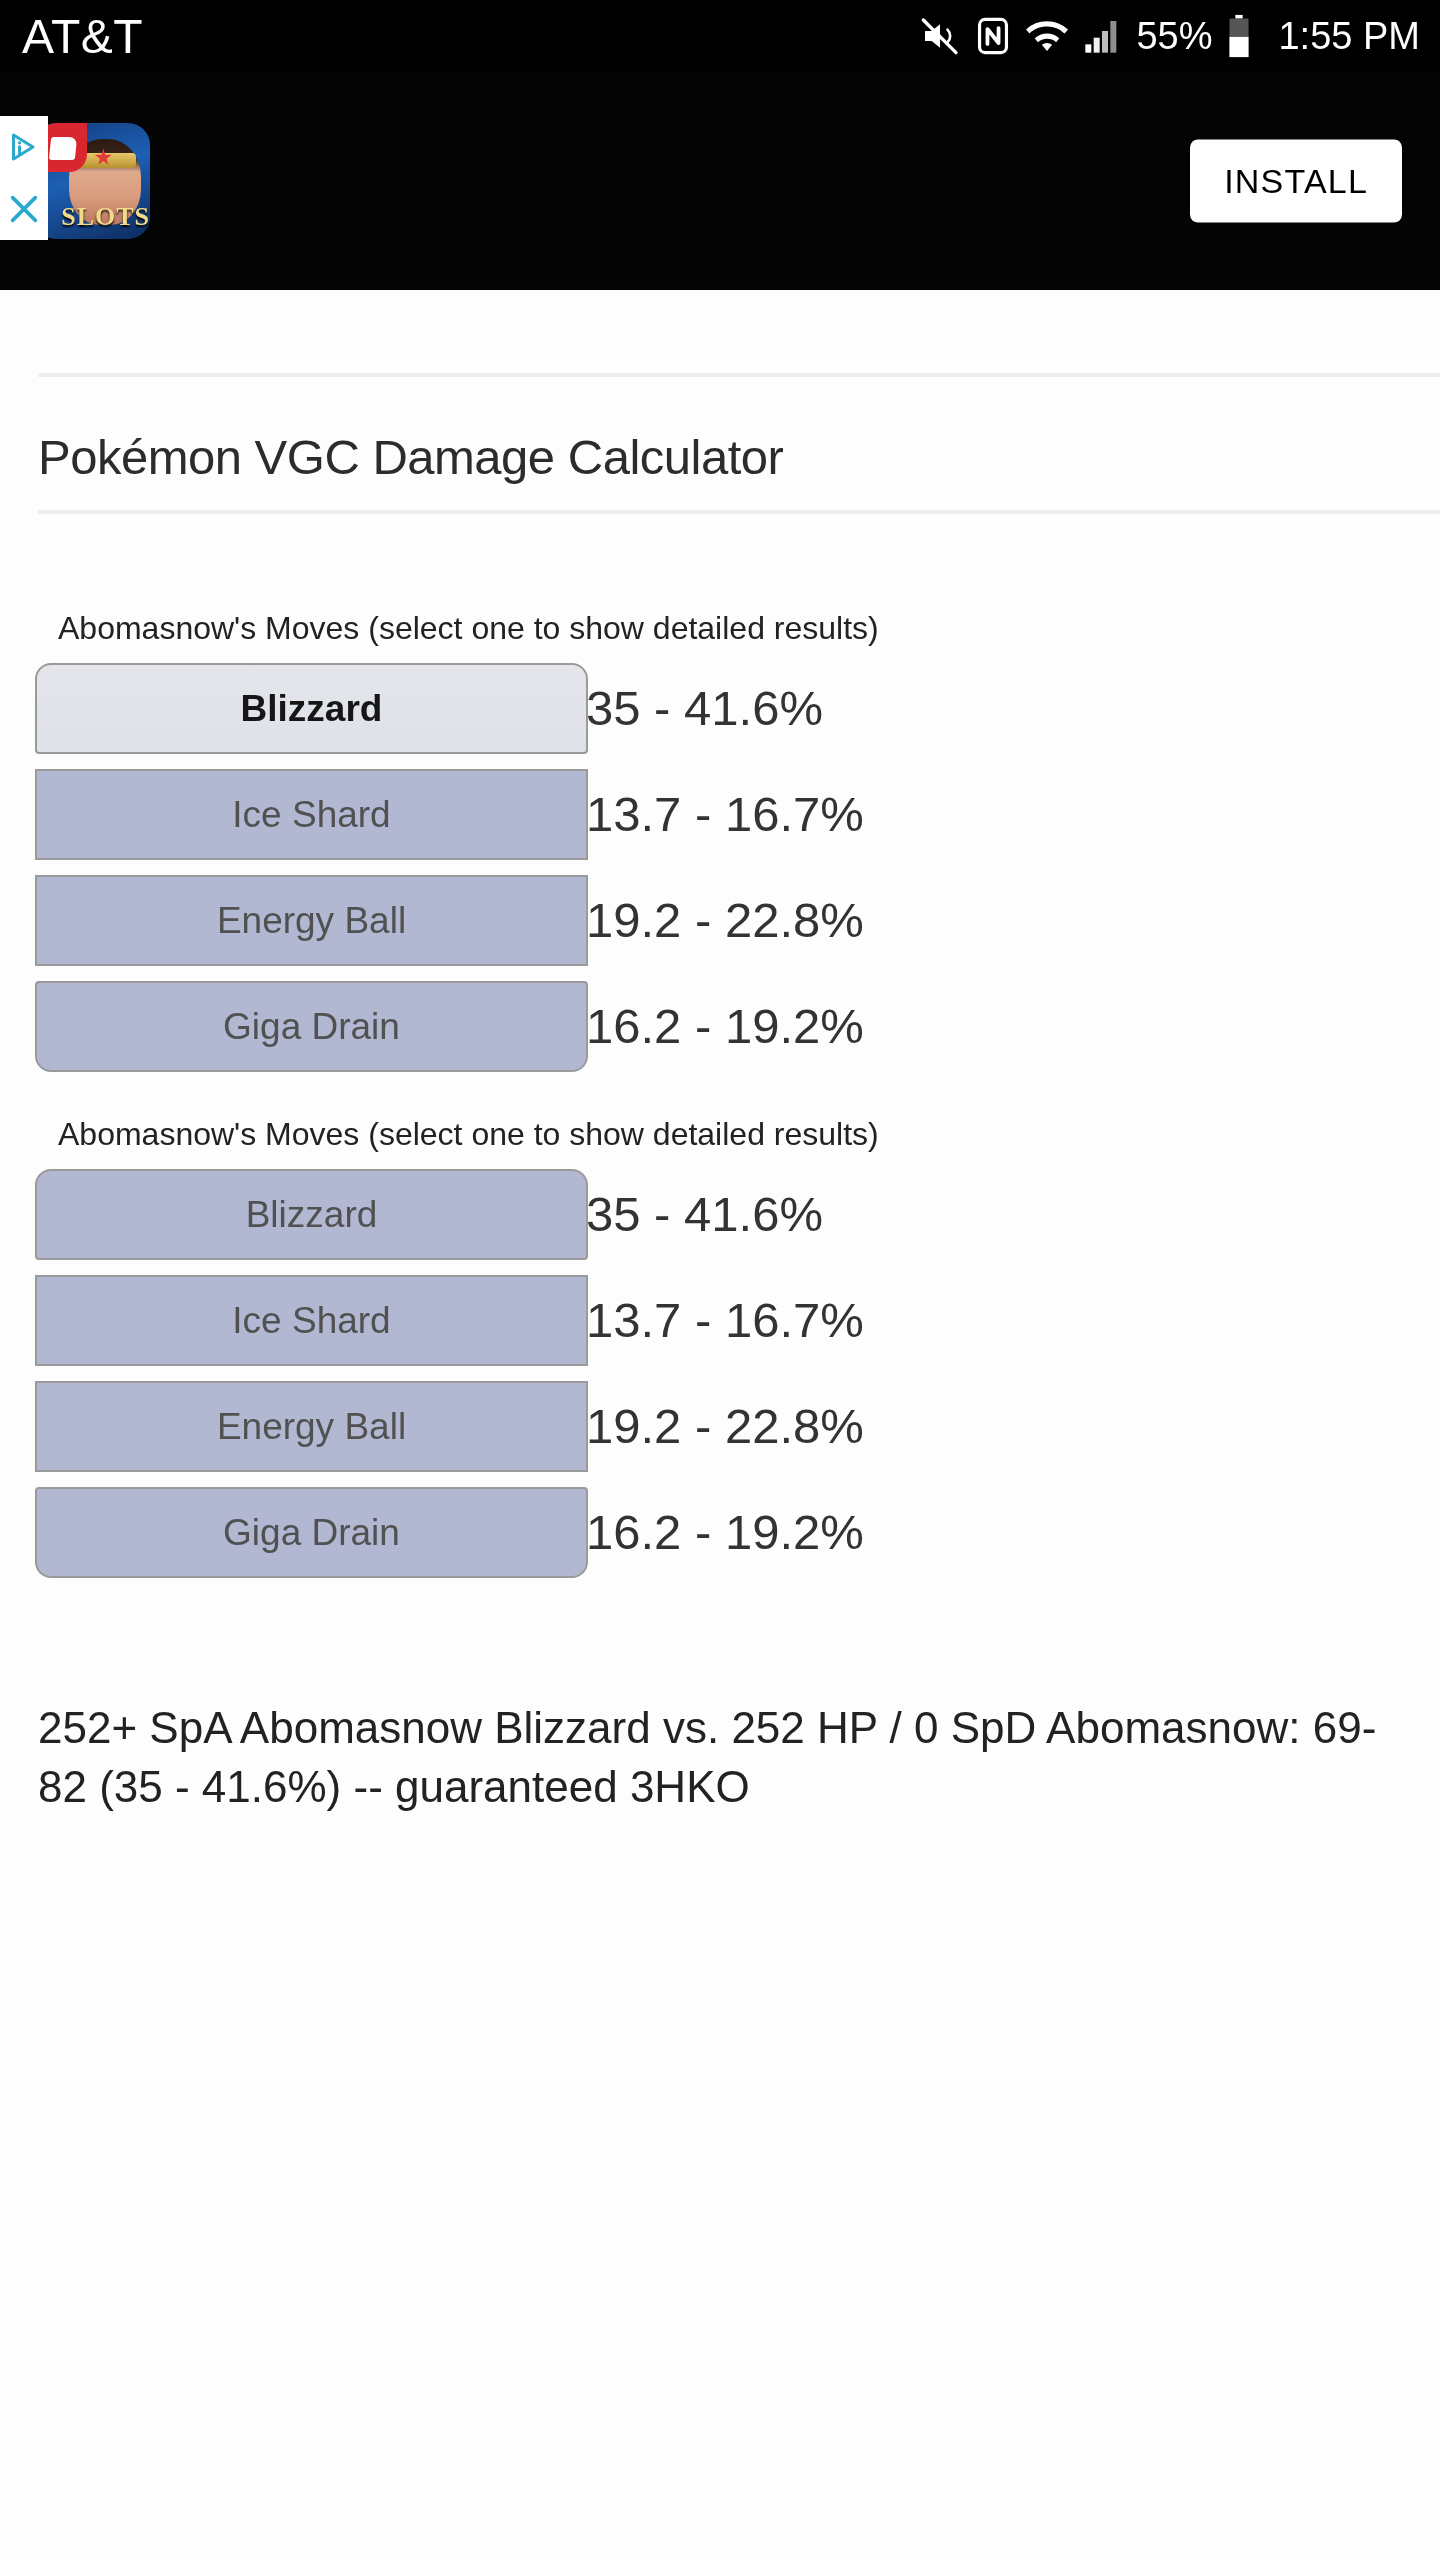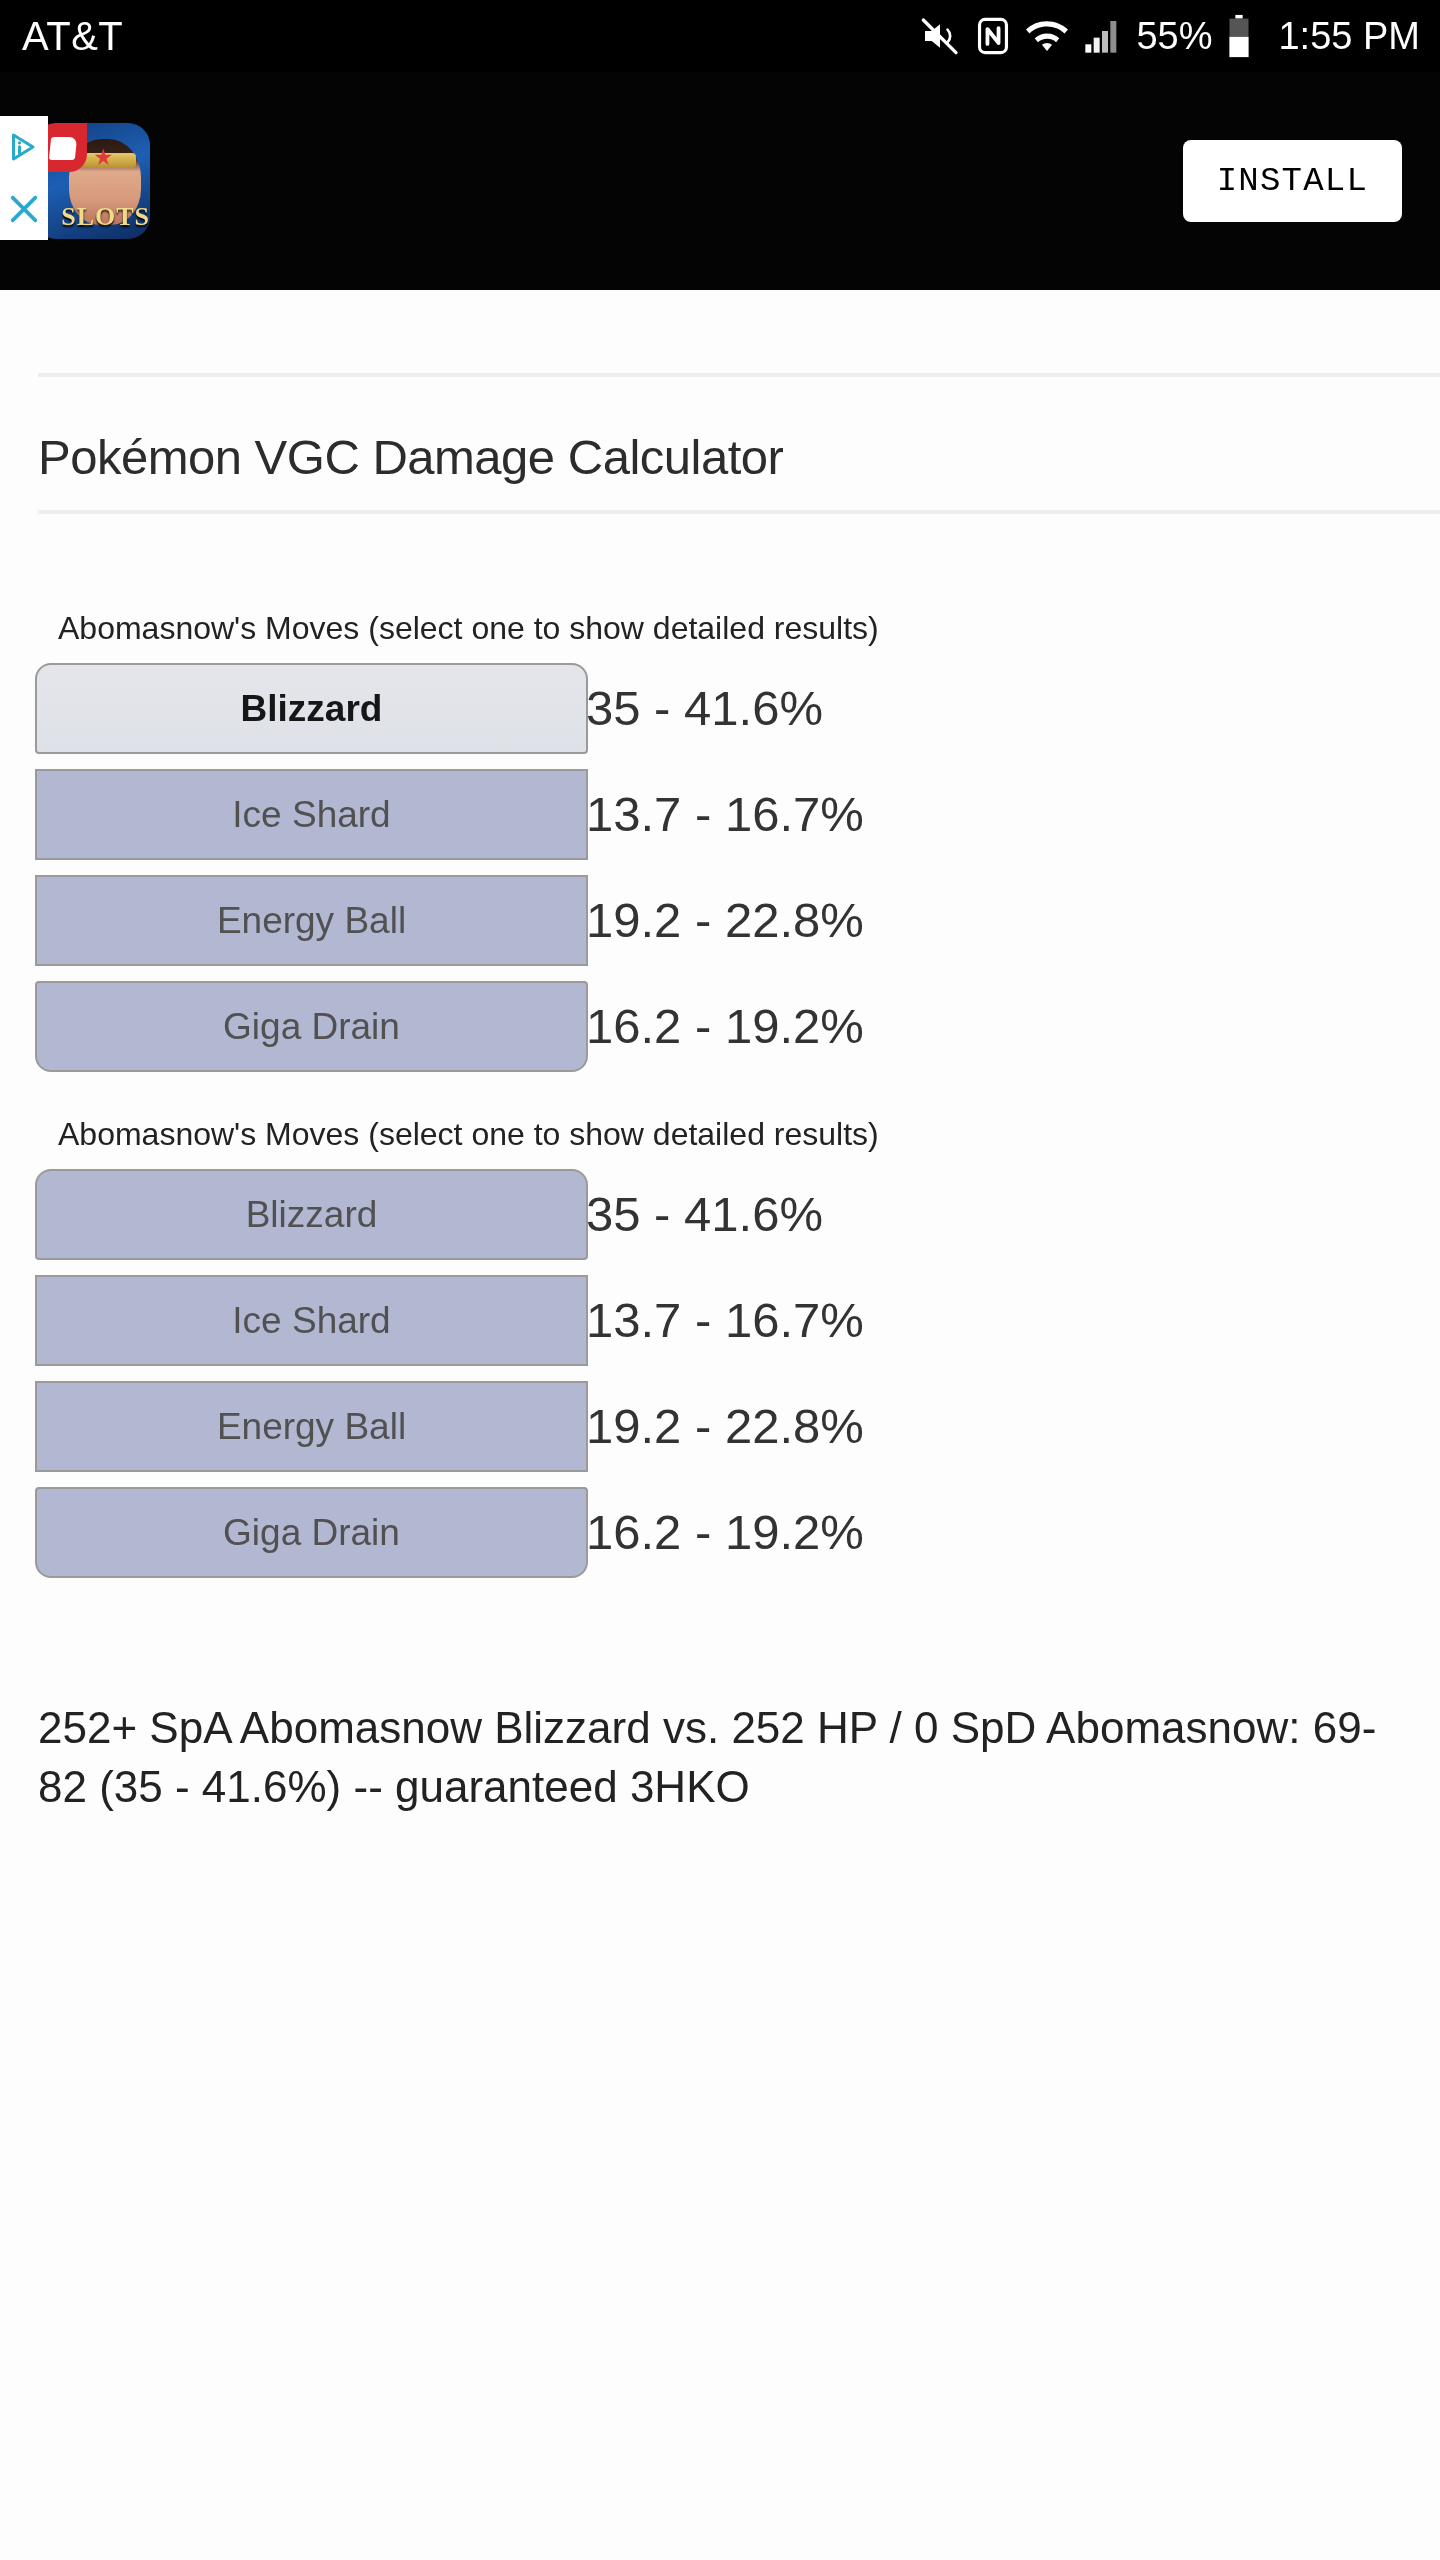--- a/index.html
+++ b/index.html
@@ -9,21 +9,21 @@
     font-family:"Liberation Sans", sans-serif;
     overflow:hidden;
   }
 
   
   .statusbar {
     height:72px; background:#000; color:#fff;
     display:flex; align-items:center; position:relative;
   }
   .carrier {
-    font-size:40px; letter-spacing:0.5px; margin-left:22px; font-weight:400;
+    font-size:48px; letter-spacing:0.5px; margin-left:22px; font-weight:400;
   }
   .status-right {
     position:absolute; right:20px; top:0; height:72px;
     display:flex; align-items:center; gap:14px;
   }
   .sbicon { display:block; }
   .batt-pct { font-size:38px; font-weight:400; letter-spacing:0px; }
   .clock { font-size:38px; font-weight:400; margin-left:12px; }
 
   
@@ -76,21 +76,21 @@
   }
   .ad-text {
     color:#fff; font-size:40px; line-height:1.28; margin-left:30px;
     max-width:700px; font-weight:400;
   }
   .ad-install {
     position:absolute; right:38px; top:50%; transform:translateY(-50%);
     background:#fff; color:#000; border:none;
     font-size:34px; font-weight:500; letter-spacing:1.2px;
     padding:22px 34px; border-radius:8px;
-    font-family:Liberation Mono, monospace;
+    font-family:Liberation Sans, sans-serif;
   }
 
   
   .page { background:#fdfdfd; padding:0 0 0 0; }
   .rule { height:4px; background:#eeeef1; margin-left:38px; }
   .rule-top { margin-top:83px; }
   .page-title {
     font-size:49px; font-weight:400; color:#2c2c2c;
     margin:52px 0 25px 38px; letter-spacing:-0.5px;
   }

